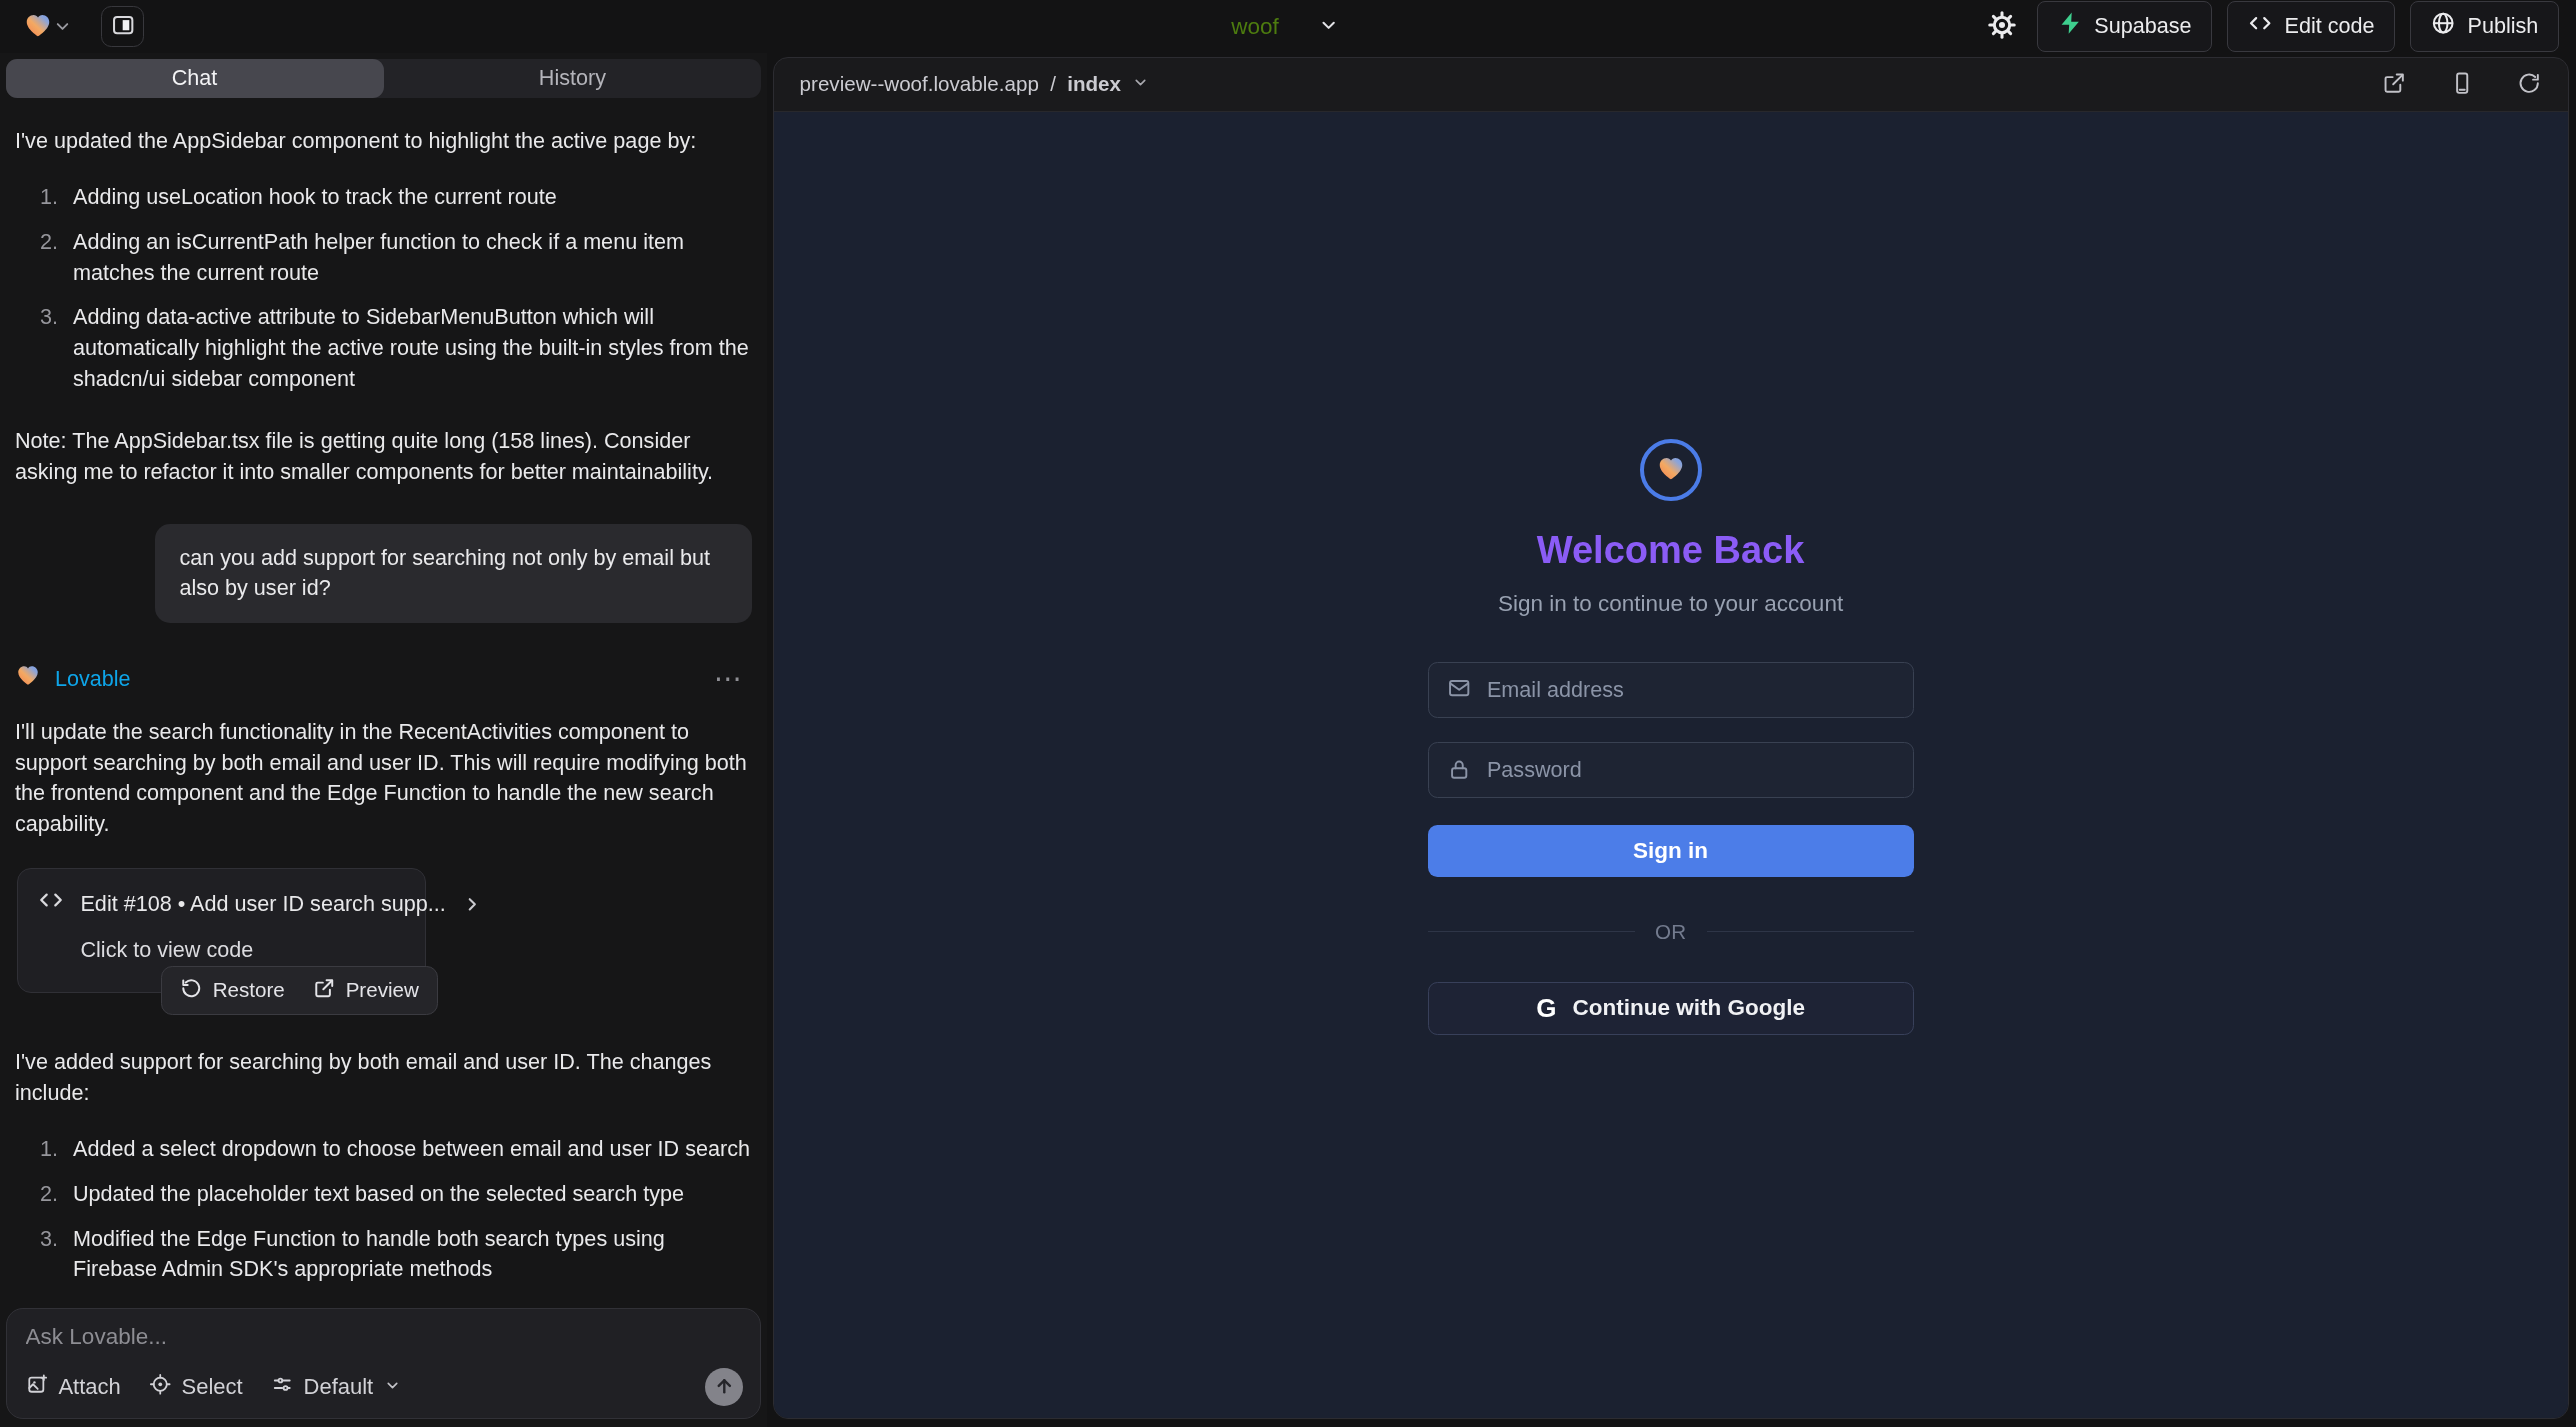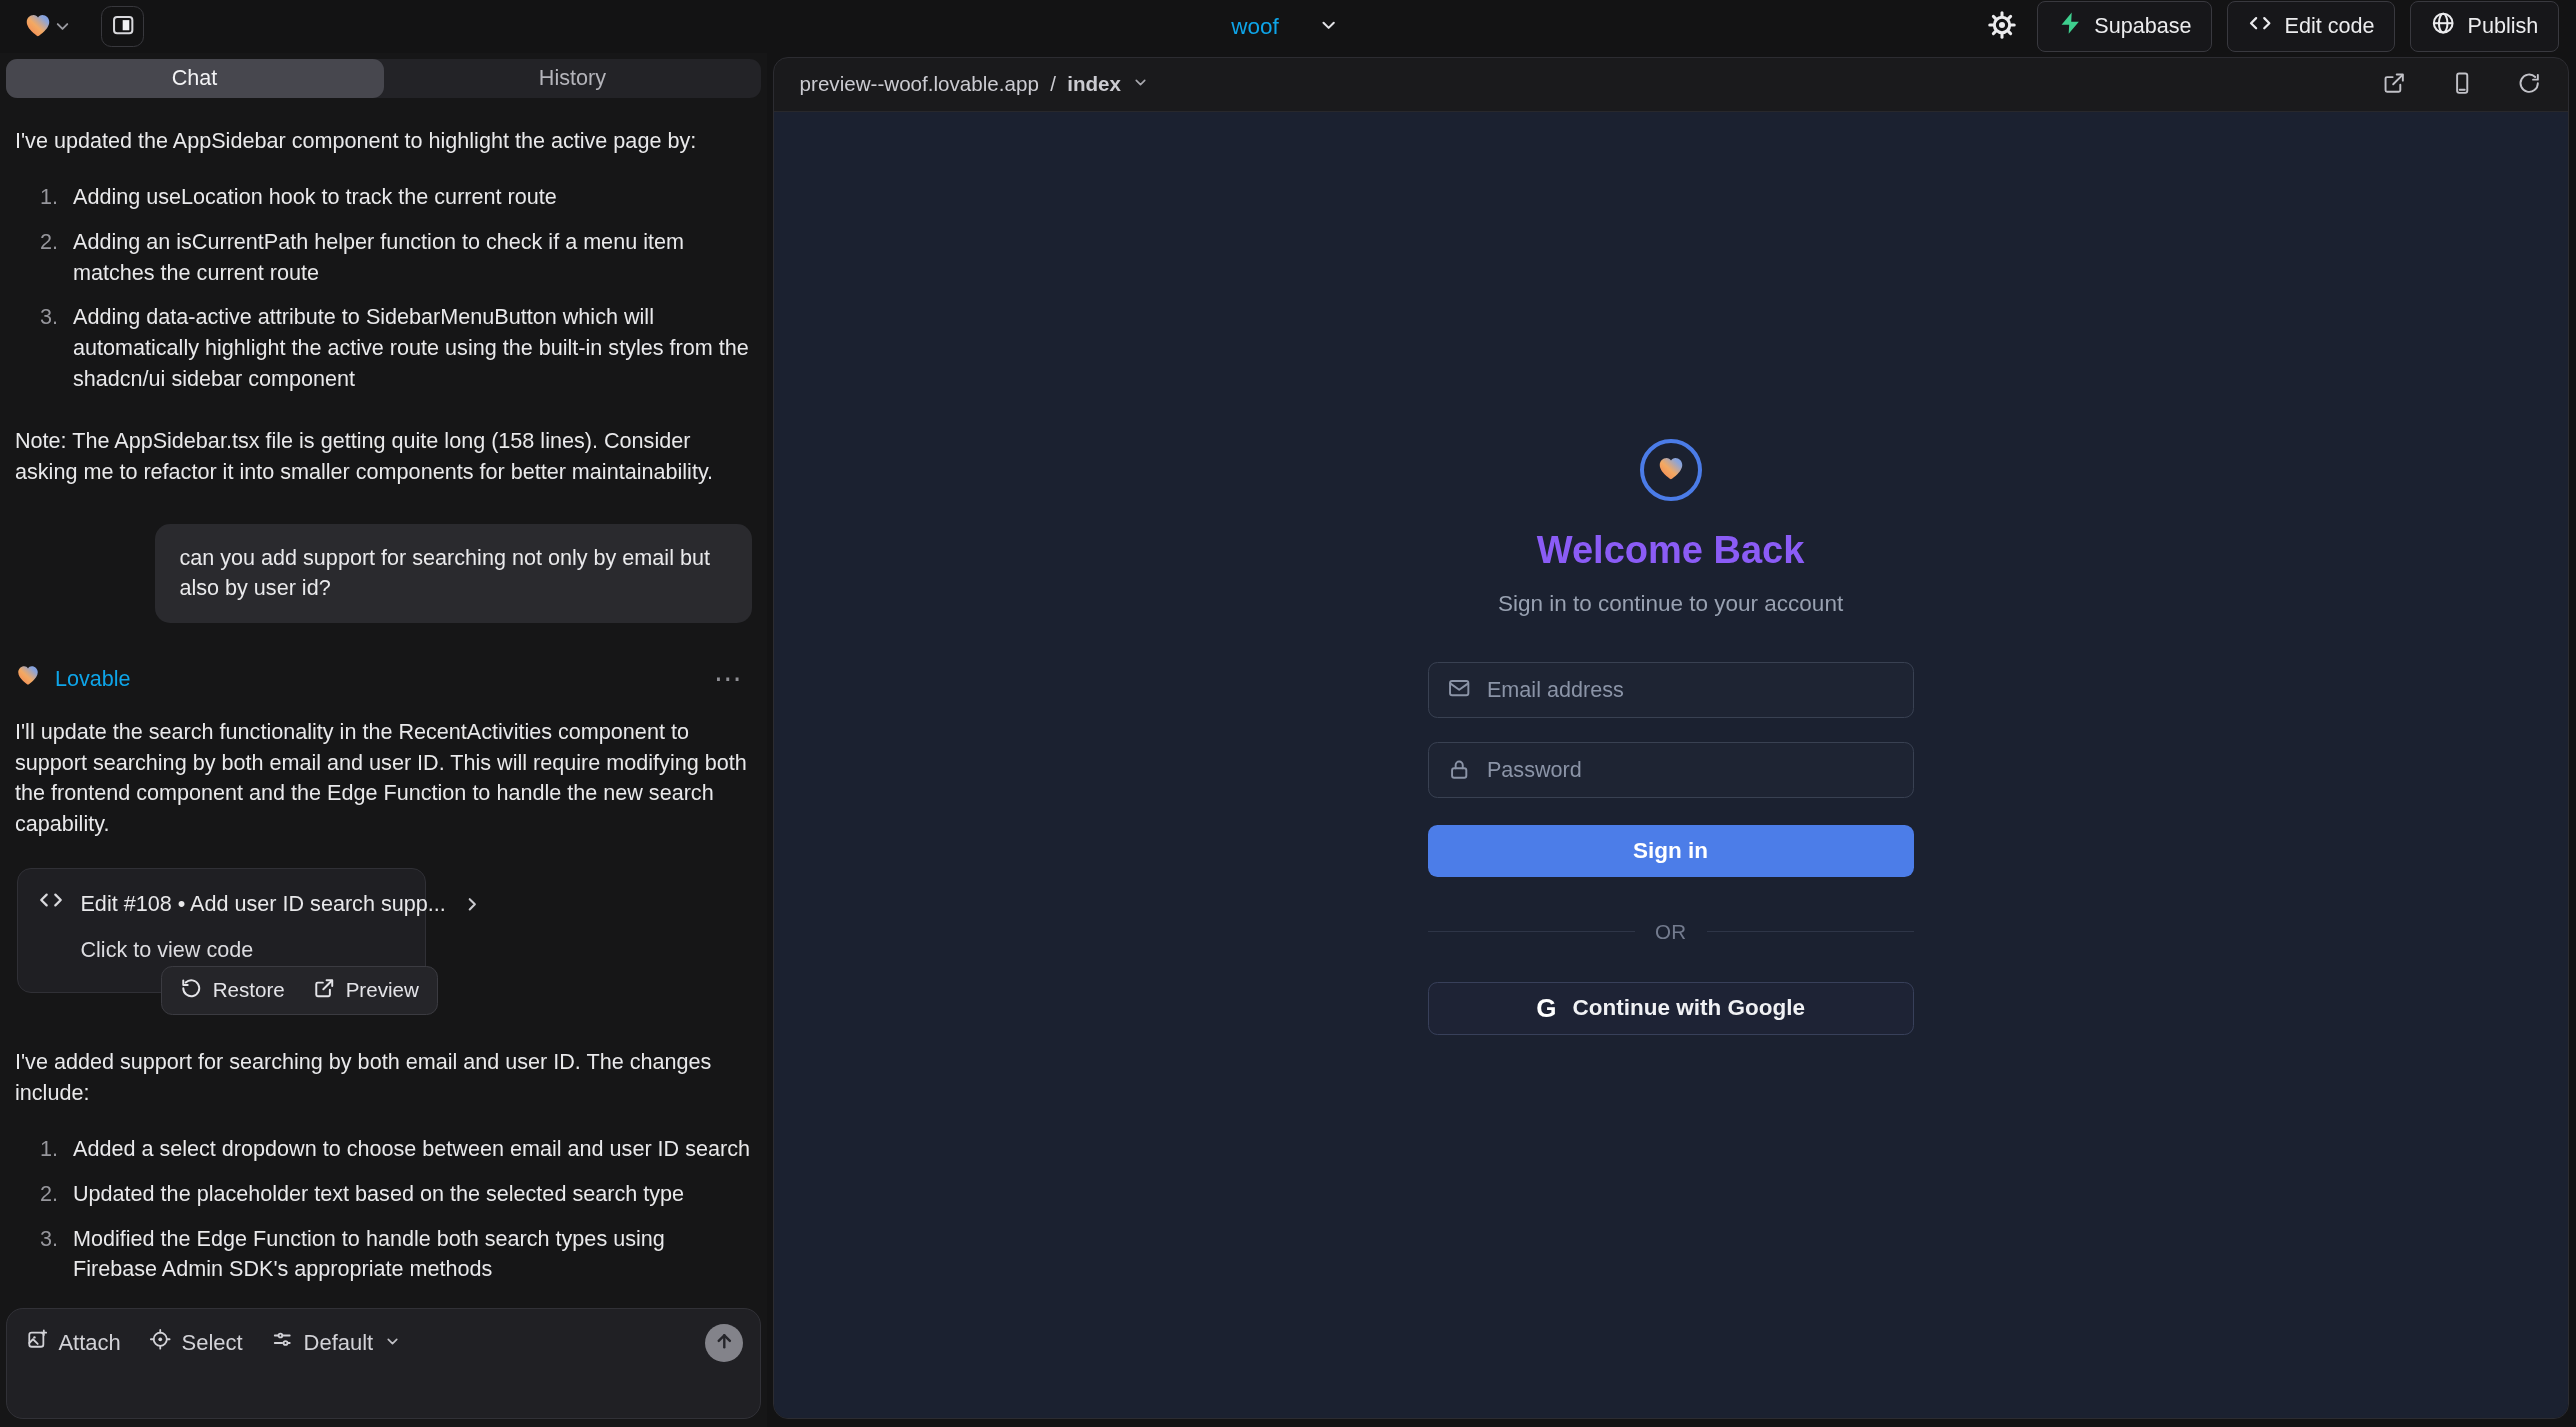--- a/index.html
+++ b/index.html
@@ -5,21 +5,21 @@
   * { margin:0; padding:0; box-sizing:border-box; }
   html,body { background:#0f0f10; }
   body { font-family:"Liberation Sans", sans-serif; }
   .app { width:2576px; height:1428px; background:#131314; display:flex; flex-direction:column; overflow:hidden; color:#e9e9eb; }
 
   
   .topbar { height:53px; flex:none; display:flex; align-items:center; padding:0 17px; position:relative; }
   .tb-left { display:flex; align-items:center; gap:13px; }
   .chev { display:flex; align-items:center; }
   .panel-btn { width:43px; height:41px; border:1.9px solid #38383d; border-radius:10.3px; display:flex; align-items:center; justify-content:center; margin-left:11.3px; background:transparent; }
-  .tb-center { position:absolute; left:50%; transform:translateX(-50%); display:flex; align-items:center; gap:34px; font-size:22.5px; color:#0ea5e9; }
+  .tb-center { position:absolute; left:50%; transform:translateX(-50%); display:flex; align-items:center; gap:34px; font-size:22.5px; color:#4d7c0f; }
   .tb-right { margin-left:auto; display:flex; align-items:center; gap:15px; }
   .icon-btn { background:transparent; border:none; display:flex; align-items:center; justify-content:center; padding:5.6px; }
   .tb-btn { display:flex; align-items:center; gap:12.2px; background:#17171a; border:1.9px solid #39393f; border-radius:8px; padding:9.4px 19.7px; font-size:21.6px; color:#ececee; font-family:inherit; }
 
   
   .main { flex:1; display:flex; min-height:0; }
   .chat-col { width:767px; flex:none; display:flex; flex-direction:column; padding:5.6px 5.6px 9.4px 5.6px; background:#161617; min-height:0; }
 
   .tabs { flex:none; display:flex; background:#232327; border-radius:11.3px; height:39px; }
   .tab { flex:1; display:flex; align-items:center; justify-content:center; font-size:21.6px; color:#b4b4ba; border-radius:11.3px; cursor:default; }
@@ -247,20 +247,21 @@
         <ol>
           <li>Added a select dropdown to choose between email and user ID search</li>
           <li>Updated the placeholder text based on the selected search type</li>
           <li>Modified the Edge Function to handle both search types using Firebase Admin SDK's appropriate methods</li>
 
         </ol>
 
       </div>
 
       <div class="composer">
+        <textarea placeholder="Ask Lovable..." style=""></textarea>
         <div class="comp-row">
           <button class="comp-item">
             <span>
               <svg width="22.5" height="22.5" viewBox="0 0 24 24" fill="none" stroke="#d2d2d7" stroke-width="1.9" stroke-linecap="round" stroke-linejoin="round">
                   <rect x="3.5" y="5" width="15" height="15" rx="2.5"></rect>
                   <path d="m3.5 16 4-4 5 5"></path>
                   <circle cx="9" cy="10" r="1.3" fill="#d2d2d7" stroke="none"></circle>
                   <path d="M19 2.5v5M16.5 5h5"></path>
                 </svg>
             </span>

